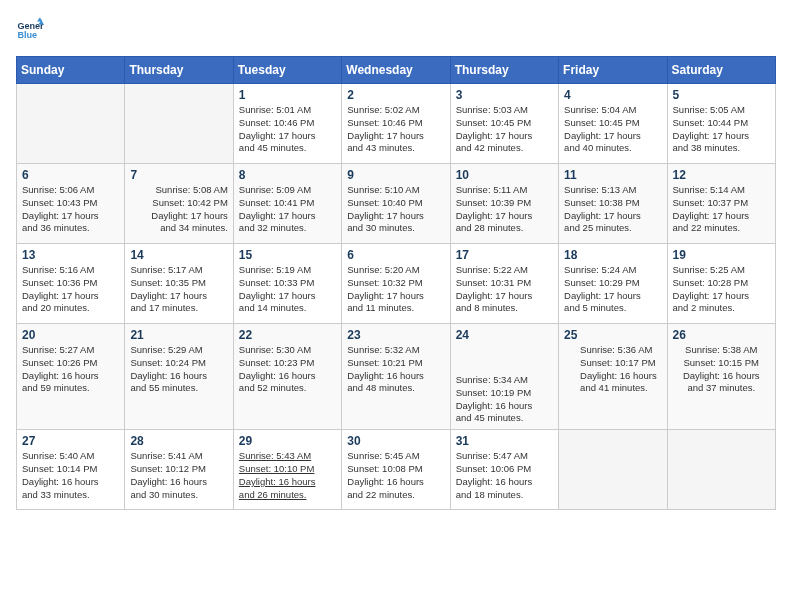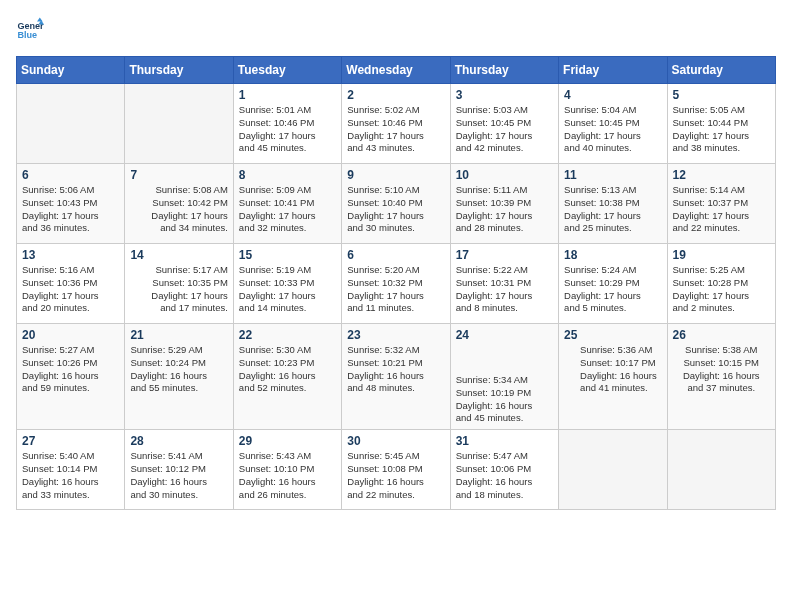--- a/index.html
+++ b/index.html
@@ -206,21 +206,21 @@
       <tr>
         <td>
           <span class="day-num">13</span>
           <div class="day-info" style="white-space: pre-line;">Sunrise: 5:16 AM
 Sunset: 10:36 PM
 Daylight: 17 hours
 and 20 minutes.</div>
         </td>
         <td>
           <span class="day-num">14</span>
-          <div class="day-info" style="white-space: pre-line; text-align: right;">Sunrise: 5:17 AM
+          <div class="day-info" style="white-space: pre-line;">Sunrise: 5:17 AM
 Sunset: 10:35 PM
 Daylight: 17 hours
 and 17 minutes.</div>
         </td>
         <td>
           <span class="day-num">15</span>
           <div class="day-info" style="white-space: pre-line;">Sunrise: 5:19 AM
 Sunset: 10:33 PM
 Daylight: 17 hours
 and 14 minutes.</div>
@@ -315,21 +315,21 @@
         </td>
         <td>
           <span class="day-num">28</span>
           <div class="day-info" style="white-space: pre-line;">Sunrise: 5:41 AM
 Sunset: 10:12 PM
 Daylight: 16 hours
 and 30 minutes.</div>
         </td>
         <td>
           <span class="day-num">29</span>
-          <div class="day-info" style="white-space: pre-line;">Sunrise: 5:43 AM
+          <div class="day-info" style="white-space: pre-line; text-decoration: underline;">Sunrise: 5:43 AM
 Sunset: 10:10 PM
 Daylight: 16 hours
 and 26 minutes.</div>
         </td>
         <td>
           <span class="day-num">30</span>
           <div class="day-info" style="white-space: pre-line;">Sunrise: 5:45 AM
 Sunset: 10:08 PM
 Daylight: 16 hours
 and 22 minutes.</div>

